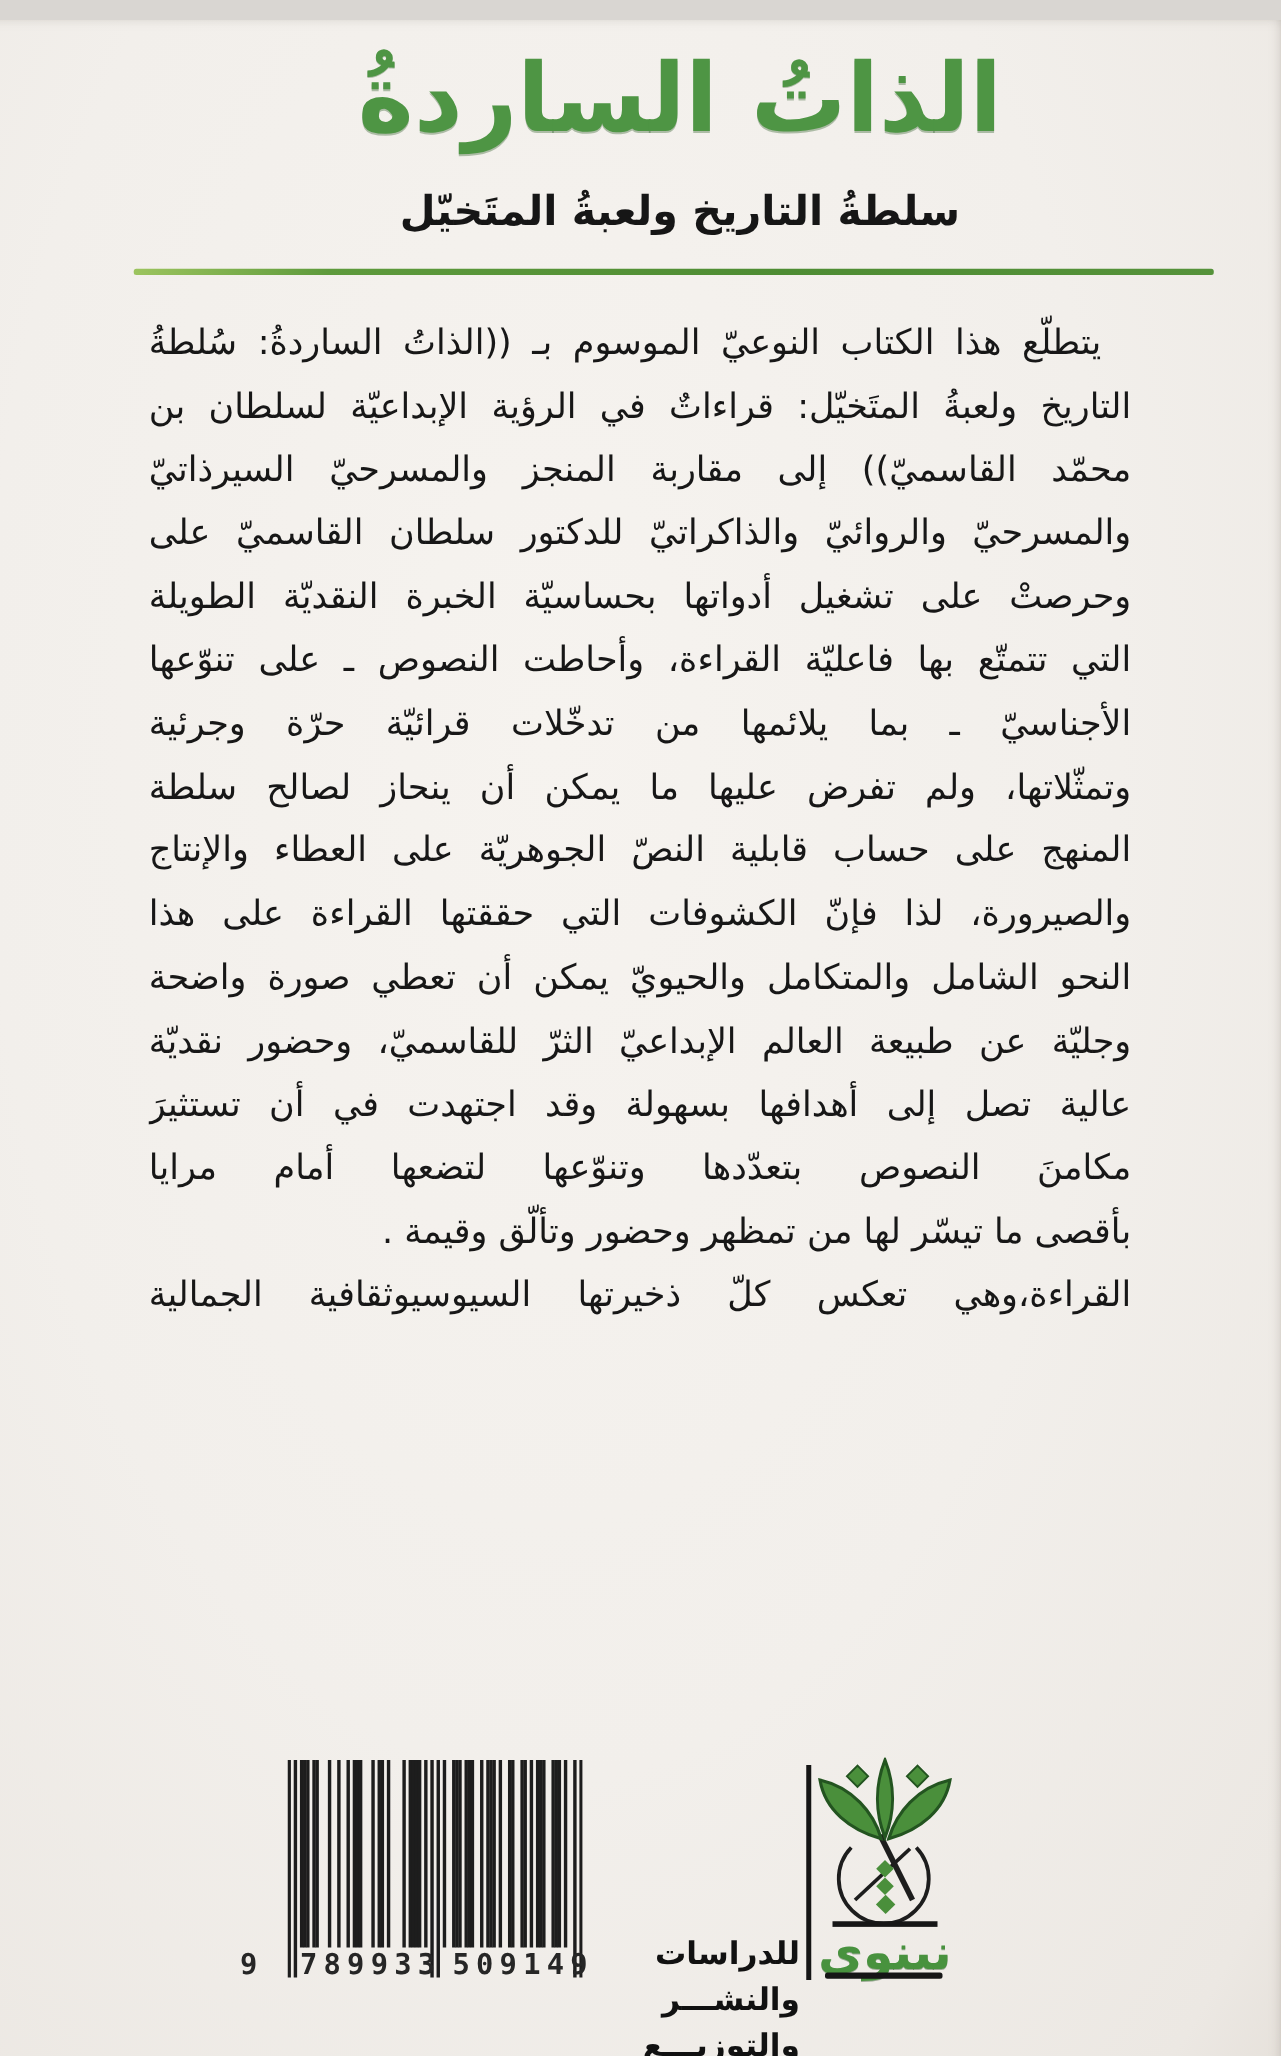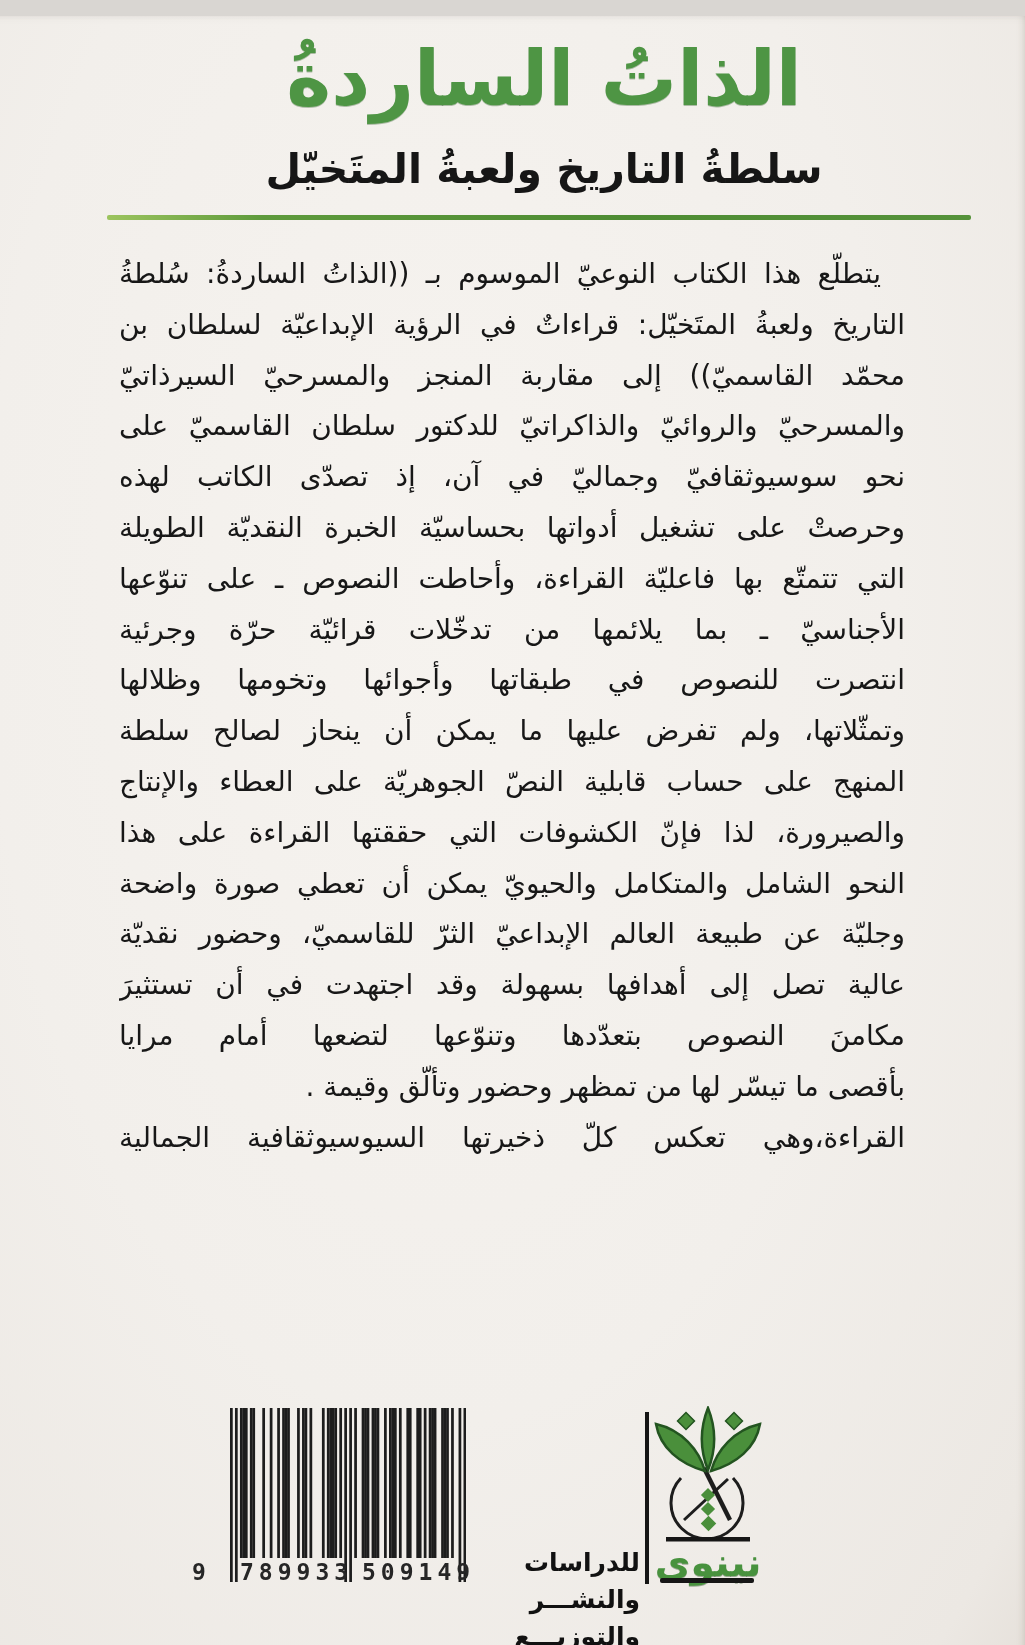--- a/index.html
+++ b/index.html
@@ -22,21 +22,21 @@
     position:absolute;top:8px;left:150px;width:860px;
     text-align:center;
     font-size:76px;font-weight:bold;
     letter-spacing:1px;
     line-height:110px;
     text-shadow:0 1px 0 rgba(40,90,35,.35);
   }
   .subtitle{
     position:absolute;top:120px;left:150px;width:860px;
     text-align:center;
-    font-size:41px;font-weight:bold;
+    font-size:33px;font-weight:bold;
     color:#161616;
     line-height:66px;
   }
   .rule{
     position:absolute;top:199px;left:143px;width:864px;height:5px;
     background:linear-gradient(90deg,#9cc45e 0%, #5e9a3c 18%, #4e8c33 60%, #55923a 100%);
     border-radius:2px;
   }
   .body-text{
     position:absolute;top:233px;right:120px;width:786px;
@@ -94,25 +94,23 @@
 
   <div class="title" style="color:#4e9544;">الذاتُ الساردةُ</div>
   <div class="subtitle">سلطةُ التاريخ ولعبةُ المتَخيّل</div>
   <div class="rule"></div>
 
   <div class="body-text">
     <div class="line first">يتطلّع هذا الكتاب النوعيّ الموسوم بـ ((الذاتُ الساردةُ: سُلطةُ</div>
     <div class="line">التاريخ ولعبةُ المتَخيّل: قراءاتٌ في الرؤية الإبداعيّة لسلطان بن</div>
     <div class="line">محمّد القاسميّ)) إلى مقاربة المنجز والمسرحيّ السيرذاتيّ</div>
     <div class="line">والمسرحيّ والروائيّ والذاكراتيّ للدكتور سلطان القاسميّ على</div>
-    <div class="line">نحو سوسيوثقافيّ وجماليّ في آن، إذ تصدّى الكاتب لهذه</div>
     <div class="line">وحرصتْ على تشغيل أدواتها بحساسيّة الخبرة النقديّة الطويلة</div>
     <div class="line">التي تتمتّع بها فاعليّة القراءة، وأحاطت النصوص ـ على تنوّعها</div>
     <div class="line">الأجناسيّ ـ بما يلائمها من تدخّلات قرائيّة حرّة وجرئية</div>
-    <div class="line">انتصرت للنصوص في طبقاتها وأجوائها وتخومها وظلالها</div>
     <div class="line">وتمثّلاتها، ولم تفرض عليها ما يمكن أن ينحاز لصالح سلطة</div>
     <div class="line">المنهج على حساب قابلية النصّ الجوهريّة على العطاء والإنتاج</div>
     <div class="line">والصيرورة، لذا فإنّ الكشوفات التي حققتها القراءة على هذا</div>
     <div class="line">النحو الشامل والمتكامل والحيويّ يمكن أن تعطي صورة واضحة</div>
     <div class="line">وجليّة عن طبيعة العالم الإبداعيّ الثرّ للقاسميّ، وحضور نقديّة</div>
     <div class="line">عالية تصل إلى أهدافها بسهولة وقد اجتهدت في أن تستثيرَ</div>
     <div class="line">مكامنَ النصوص بتعدّدها وتنوّعها لتضعها أمام مرايا</div>
     <div class="line last">بأقصى ما تيسّر لها من تمظهر وحضور وتألّق وقيمة .</div>
     <div class="line">القراءة،وهي تعكس كلّ ذخيرتها السيوسيوثقافية الجمالية</div>
   </div>

